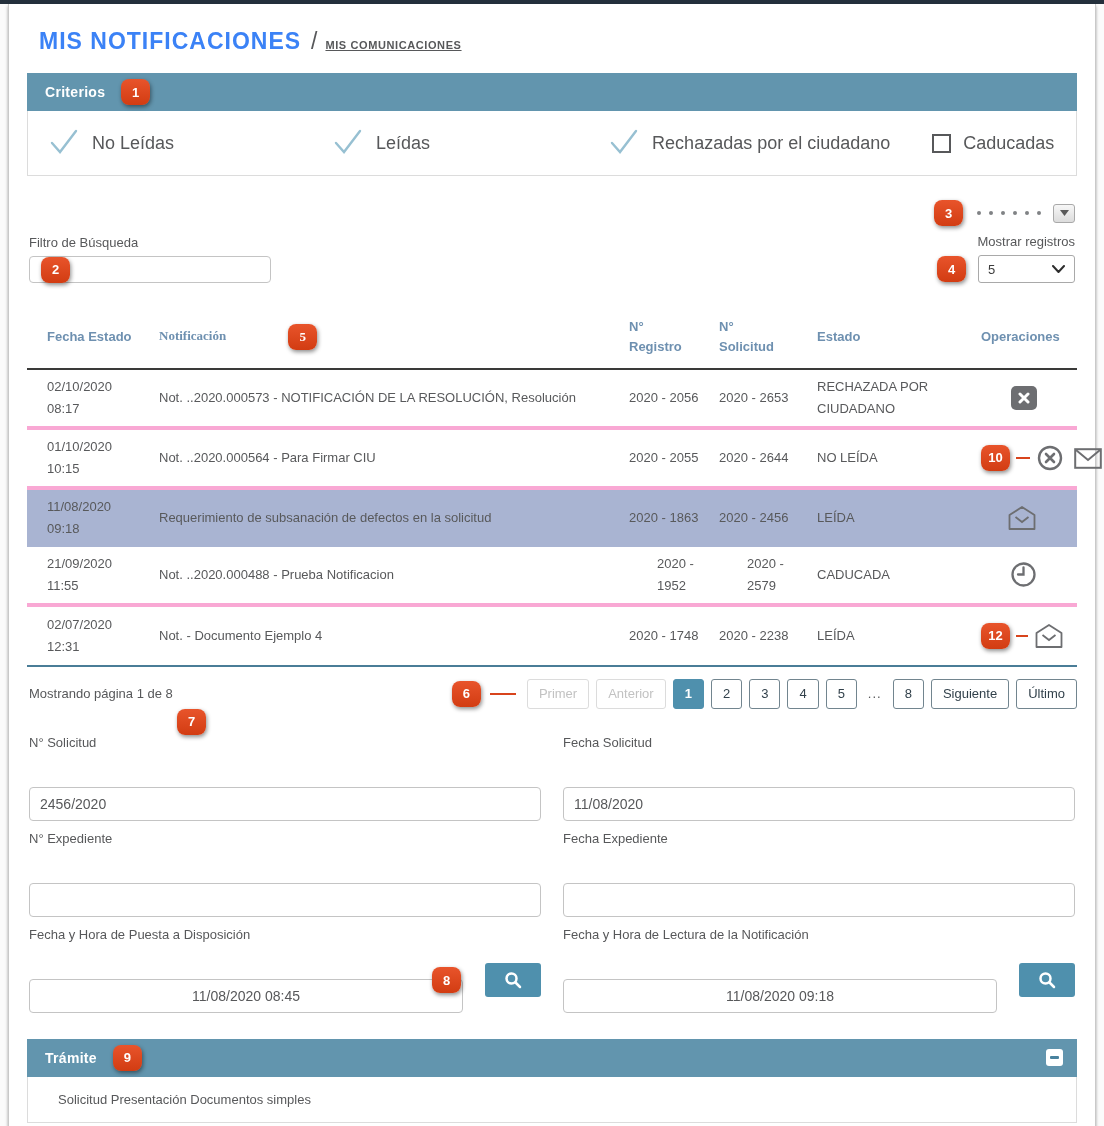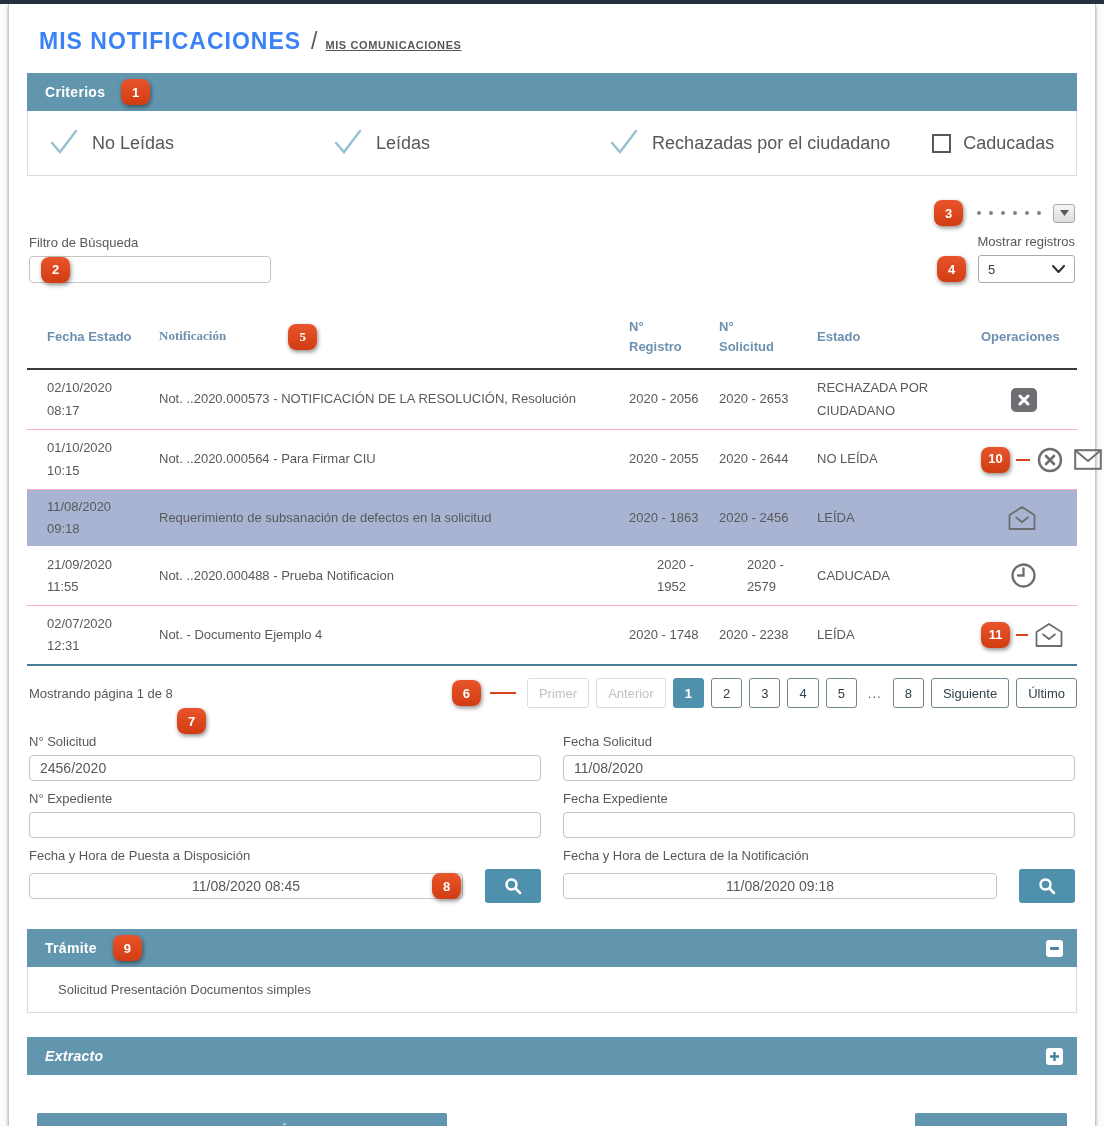--- a/index.html
+++ b/index.html
@@ -52,21 +52,21 @@
   
   .table { margin-top:28px; }
   .thead, .trow { display:grid; grid-template-columns:112px 470px 92px 100px 160px 1fr; align-items:center; }
   .thead { color:#6e90b0; font-size:13px; font-weight:bold; padding:6px 0 12px; border-bottom:2px solid #3a3a39; }
   .thead > div, .trow > div { padding-left:20px; }
   .th-sol { padding-left:18px !important; }  .th-est { padding-left:16px !important; }
   .c-sol { padding-left:18px !important; }   .c-est { padding-left:16px !important; }
   .th-narrow span { display:inline-block; max-width:58px; line-height:1.5; }
   .th-ops, .c-ops { display:flex; justify-content:flex-end; align-items:center; padding-right:40px !important; gap:10px; }
   .th-notif { position:relative;font-family:Liberation Serif, serif; } .th-notif .badge { margin-left:62px; vertical-align:middle; }
-  .trow { font-size:13px; color:#58595b; line-height:1.7; border-bottom:1px solid #f9a8d4; min-height:60px;
+  .trow { font-size:13px; color:#58595b; line-height:1.7; border-bottom:4px solid #f9a8d4; min-height:60px;
           padding:6px 0; cursor:pointer; }
   .trow.selected { background:#a9b4d2; border-bottom:none; min-height:51px; }
   .trow:last-child { border-bottom:2px solid #4a7d97; }
   .wrap-date .c-fecha span { display:inline-block; width:80px; }
   .wrap-num .c-reg span, .wrap-num .c-sol span { display:block; width:50px; margin-left:28px; }
   .opbtn { background:none; border:none; padding:0; cursor:pointer; display:inline-flex; align-items:center; }
   .xsquare { width:26px; height:24px; background:#6d6e71; border-radius:5px; display:inline-flex; align-items:center; justify-content:center; }
 
   
   .pagerow { display:flex; justify-content:space-between; align-items:center; margin-top:12px; }
@@ -75,21 +75,21 @@
   .pbtn { height:30px; min-width:30px; padding:0 11px; background:#fff; border:1px solid #72858f; border-radius:3px;
           font-size:13px; color:#32414b; font-family:inherit; cursor:pointer; }
   .pbtn.disabled { border-color:#dcdcdc; color:#c2c2c2; }
   .pbtn.active { background:#4f90ad; border-color:#4f90ad; color:#fff; font-weight:bold; }
   .pellipsis { color:#57585a; font-size:13px; margin:0 4px; letter-spacing:1px; }
   .pager .connector { width:26px; margin:0 4px 0 2px; }
 
   
   .form { margin-top:16px; display:grid; grid-template-columns:1fr 1fr; column-gap:22px; position:relative; padding:0 2px; }
   .fblock { margin-top:10px; }
-  .fblock input { width:100%; height:26px; border:1px solid #c4c4c4; border-radius:4px; padding:0 10px; font-size:14px; color:#57585a; }
+  .fblock input { width:100%; height:34px; border:1px solid #c4c4c4; border-radius:4px; padding:0 10px; font-size:14px; color:#57585a;margin-top:31px; }
   .search-line { display:flex; align-items:center; position:relative; }
   .search-line input { flex:1; margin-right:22px;text-align:center; }
   .search-line .sbtn { width:56px; height:34px; background:#4f90ad; border:none; border-radius:3px;
                        display:inline-flex; align-items:center; justify-content:center; cursor:pointer; flex:0 0 auto; }
   .search-line .badge { position:absolute; right:80px; top:50%; transform:translateY(-50%); }
   .badge-7 { position:absolute; top:-16px; left:150px; z-index:3; }
 
   
   .tramite { margin-top:26px; } .extracto { margin-top:24px;font-style:italic; }
   .panel-header .toggle { margin-left:auto; width:17px; height:17px; background:#fff; border-radius:3px;
@@ -273,21 +273,21 @@
       </div>
     </div>
 
     <div class="trow">
       <div class="c-fecha"><span>02/07/2020 12:31</span></div>
       <div>Not. - Documento Ejemplo 4</div>
       <div class="c-reg"><span>2020 - 1748</span></div>
       <div class="c-sol"><span>2020 - 2238</span></div>
       <div class="c-est">LEÍDA</div>
       <div class="c-ops">
-        <span class="badge">11</span>
+        <span class="badge">12</span>
         <span class="connector" style="width:12px;margin:0 -4px"></span>
         <span class="opbtn">
             <svg width="30" height="26" viewBox="0 0 30 26">
               <path d="M2.5 10 L15 2 L27.5 10 L27.5 24 L2.5 24 Z" fill="none" stroke="#6d6e71" stroke-width="1.8" stroke-linejoin="round"></path>
               <path d="M8.5 12 L15 17 L21.5 12" fill="none" stroke="#6d6e71" stroke-width="1.8"></path>
             </svg>
           </span>
       </div>
     </div>
   </div>

